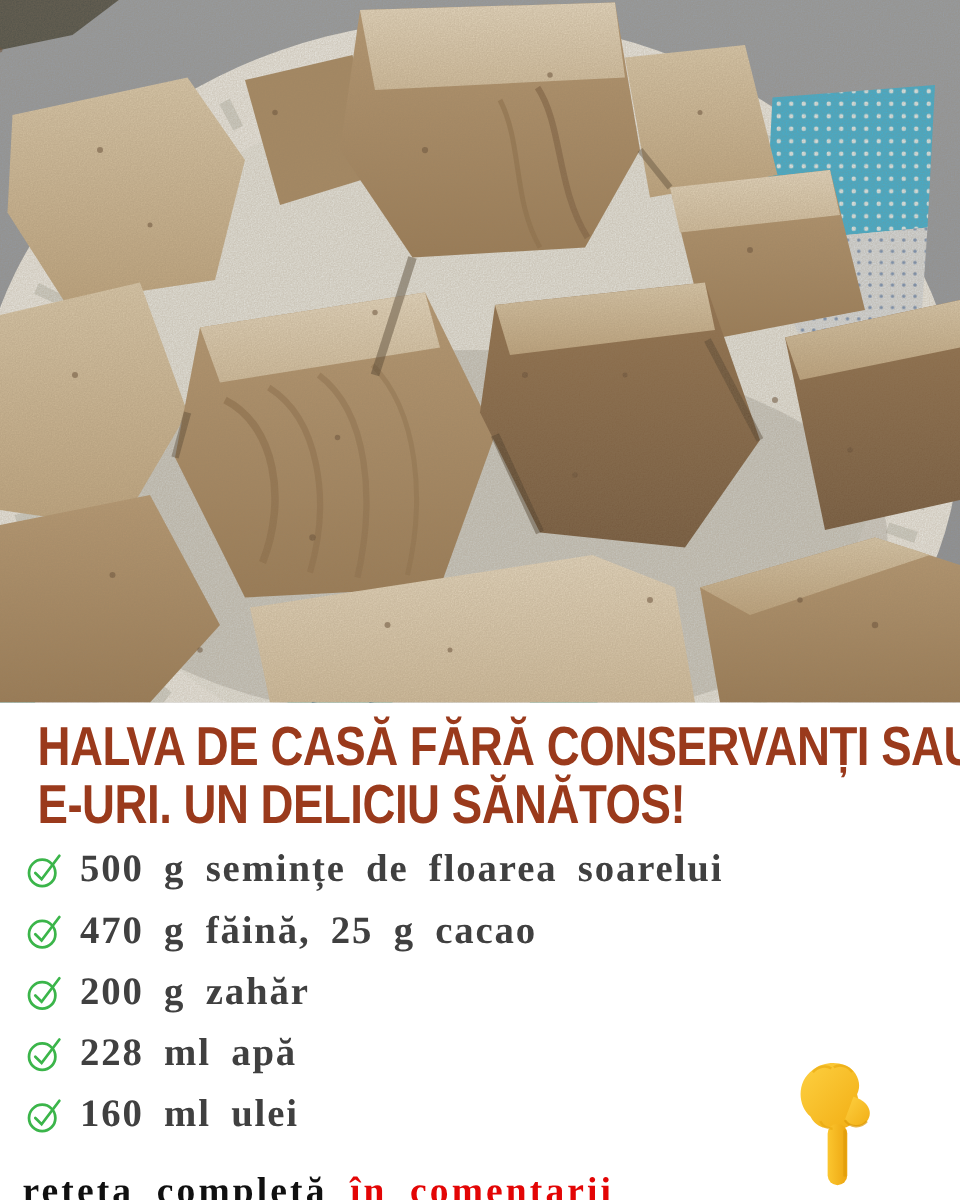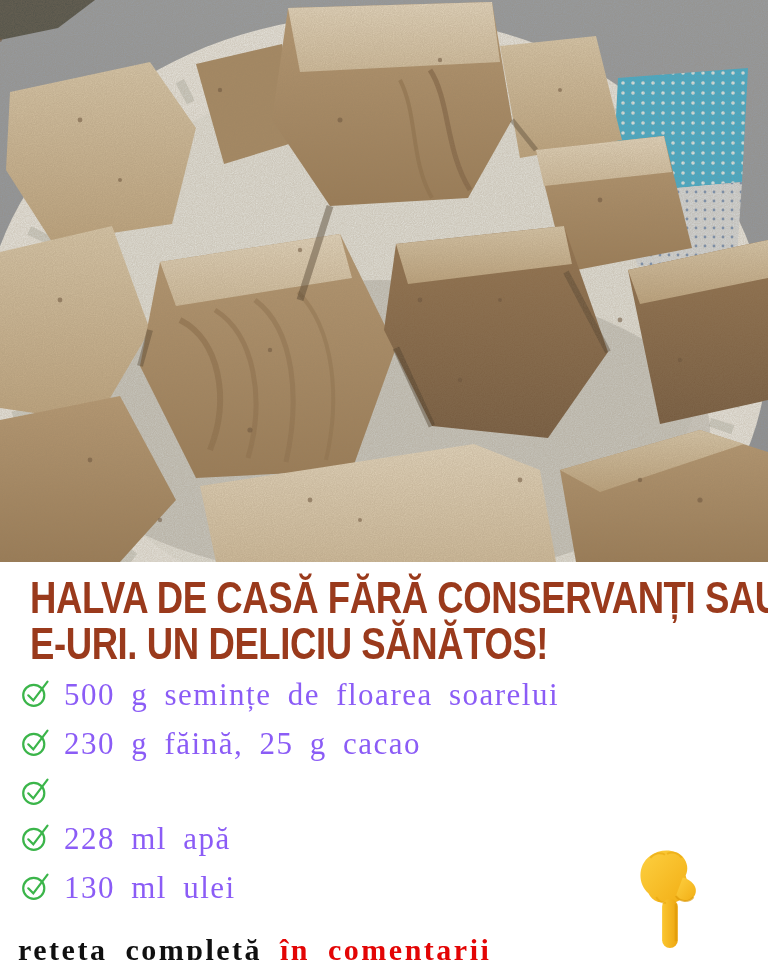--- a/index.html
+++ b/index.html
@@ -7,23 +7,23 @@
         font-family:"Liberation Sans",sans-serif;}
   
   .photo-wrap{width:768px;height:562px;display:block;line-height:0;}
   
   .headline{margin:13px 0 6px 30px;color:#9a3a1c;font-weight:bold;
             font-size:44px;line-height:1.04;}
   .headline .hl-line{display:inline-block;transform:scaleX(0.83);
             transform-origin:left center;white-space:nowrap;letter-spacing:-0.5px;}
   
   .ingredients{list-style:none;margin:10px 0 0 0;padding:0 0 0 20px;}
-  .ingredients li{display:flex;align-items:flex-start;margin-bottom:13px;
-            font-family:"Liberation Serif",serif;font-weight:normal;
-            font-size:31px;color:#8b5cf6;letter-spacing:1.5px;word-spacing:7px;}
+  .ingredients li{display:flex;align-items:flex-end;margin-bottom:13px;
+            font-family:"Liberation Serif",serif;font-weight:bold;
+            font-size:31px;color:#404040;letter-spacing:1.5px;word-spacing:7px;}
   .check{width:33px;height:33px;margin-right:11px;flex:0 0 auto;}
   
   .footer-line{margin:27px 0 0 18px;font-family:"Liberation Serif",serif;
             font-weight:bold;font-size:30px;letter-spacing:2.5px;word-spacing:8px;
             color:#101010;}
   .footer-line .red{color:#e30505;}
   
   .hand{position:absolute;right:60px;bottom:6px;width:80px;height:108px;}
 </style>
 </head>
@@ -175,41 +175,42 @@
         <circle cx="15" cy="20" r="11.5" fill="none" stroke="#3bb54a" stroke-width="2.4"></circle>
         <path d="M9,20 L14.5,25.5 L30,5" fill="none" stroke="#3bb54a" stroke-width="2.4" stroke-linecap="round"></path>
       </svg>
       <span>500 g semințe de floarea soarelui</span>
     </li>
     <li>
       <svg class="check" viewBox="0 0 36 36">
         <circle cx="15" cy="20" r="11.5" fill="none" stroke="#3bb54a" stroke-width="2.4"></circle>
         <path d="M9,20 L14.5,25.5 L30,5" fill="none" stroke="#3bb54a" stroke-width="2.4" stroke-linecap="round"></path>
       </svg>
-      <span>230 g făină, 25 g cacao</span>
-    </li>
-    <li>
-      <svg class="check" viewBox="0 0 36 36">
-        <circle cx="15" cy="20" r="11.5" fill="none" stroke="#3bb54a" stroke-width="2.4"></circle>
-        <path d="M9,20 L14.5,25.5 L30,5" fill="none" stroke="#3bb54a" stroke-width="2.4" stroke-linecap="round"></path>
-      </svg>
+      <span>470 g făină, 25 g cacao</span>
+    </li>
+    <li>
+      <svg class="check" viewBox="0 0 36 36">
+        <circle cx="15" cy="20" r="11.5" fill="none" stroke="#3bb54a" stroke-width="2.4"></circle>
+        <path d="M9,20 L14.5,25.5 L30,5" fill="none" stroke="#3bb54a" stroke-width="2.4" stroke-linecap="round"></path>
+      </svg>
+      <span>200 g zahăr</span>
     </li>
     <li>
       <svg class="check" viewBox="0 0 36 36">
         <circle cx="15" cy="20" r="11.5" fill="none" stroke="#3bb54a" stroke-width="2.4"></circle>
         <path d="M9,20 L14.5,25.5 L30,5" fill="none" stroke="#3bb54a" stroke-width="2.4" stroke-linecap="round"></path>
       </svg>
       <span>228 ml apă</span>
     </li>
     <li>
       <svg class="check" viewBox="0 0 36 36">
         <circle cx="15" cy="20" r="11.5" fill="none" stroke="#3bb54a" stroke-width="2.4"></circle>
         <path d="M9,20 L14.5,25.5 L30,5" fill="none" stroke="#3bb54a" stroke-width="2.4" stroke-linecap="round"></path>
       </svg>
-      <span>130 ml ulei</span>
+      <span>160 ml ulei</span>
     </li>
   </ul>
 
   <p class="footer-line">
     <span>rețeta completă</span>
     <span class="red">în comentarii</span>
   </p>
 
   <svg class="hand" viewBox="0 0 80 110">
     <defs>

